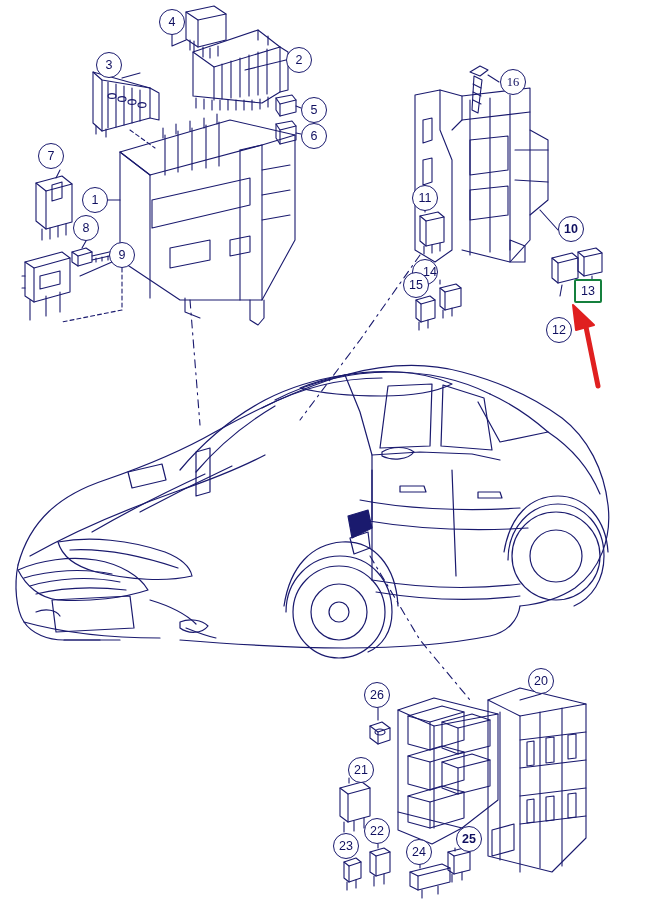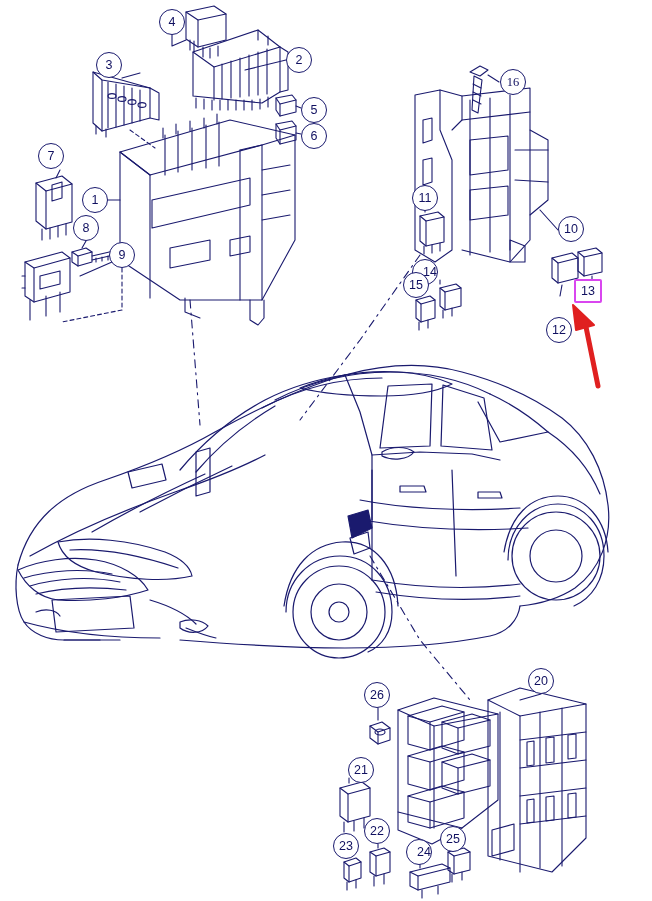--- a/index.html
+++ b/index.html
@@ -35,21 +35,21 @@
     background: #ffffff;
     color: #101060;
     font-size: 12.5px;
     line-height: 24px;
     text-align: center;
     font-family: "Liberation Sans", sans-serif;
     box-sizing: border-box;
   }
   .callout.highlight {
     border-radius: 2px;
-    border: 2px solid #d946ef;
+    border: 2px solid #15803d;
     width: 28px;
     height: 24px;
     line-height: 20px;
     margin-left: -14px;
     margin-top: -12px;
   }
 </style>
 </head>
 <body>
 
@@ -399,28 +399,28 @@
 
   <div class="callout" style="left:95px;  top:200px;">1</div>
   <div class="callout" style="left:299px; top:60px;">2</div>
   <div class="callout" style="left:109px; top:65px;">3</div>
   <div class="callout" style="left:172px; top:22px;">4</div>
   <div class="callout" style="left:314px; top:110px;">5</div>
   <div class="callout" style="left:314px; top:136px;">6</div>
   <div class="callout" style="left:51px;  top:156px;">7</div>
   <div class="callout" style="left:86px;  top:228px;">8</div>
   <div class="callout" style="left:122px; top:255px;">9</div>
-  <div class="callout" style="left:571px; top:229px;">10</div>
+  <div class="callout" style="left:571px; top:229px;font-weight:bold;">10</div>
   <div class="callout" style="left:425px; top:198px;">11</div>
   <div class="callout" style="left:559px; top:309px;margin-top:8px;">12</div>
   <div class="callout highlight" style="left:588px; top:291px;">13</div>
   <div class="callout" style="left:425px; top:272px;text-align:right;">14</div>
   <div class="callout" style="left:416px; top:285px;text-align:center;">15</div>
   <div class="callout" style="left:513px; top:82px;font-family:Liberation Serif, serif;">16</div>
   <div class="callout" style="left:541px; top:681px;text-align:center;">20</div>
   <div class="callout" style="left:361px; top:770px;">21</div>
   <div class="callout" style="left:377px; top:831px;">22</div>
   <div class="callout" style="left:346px; top:846px;">23</div>
-  <div class="callout" style="left:419px; top:852px;text-align:right;">24</div>
-  <div class="callout" style="left:453px; top:839px;">25</div>
+  <div class="callout" style="left:419px; top:852px;">24</div>
+  <div class="callout" style="left:469px; top:839px;font-weight:bold;">25</div>
   <div class="callout" style="left:377px; top:695px;">26</div>
 
 </div>
 
 </body></html>

